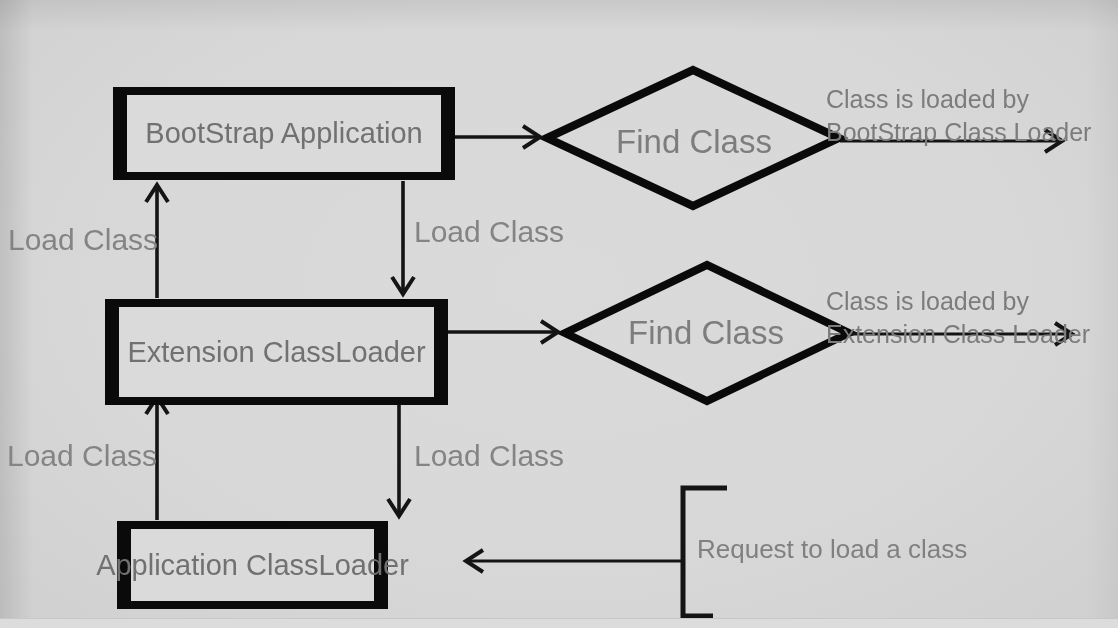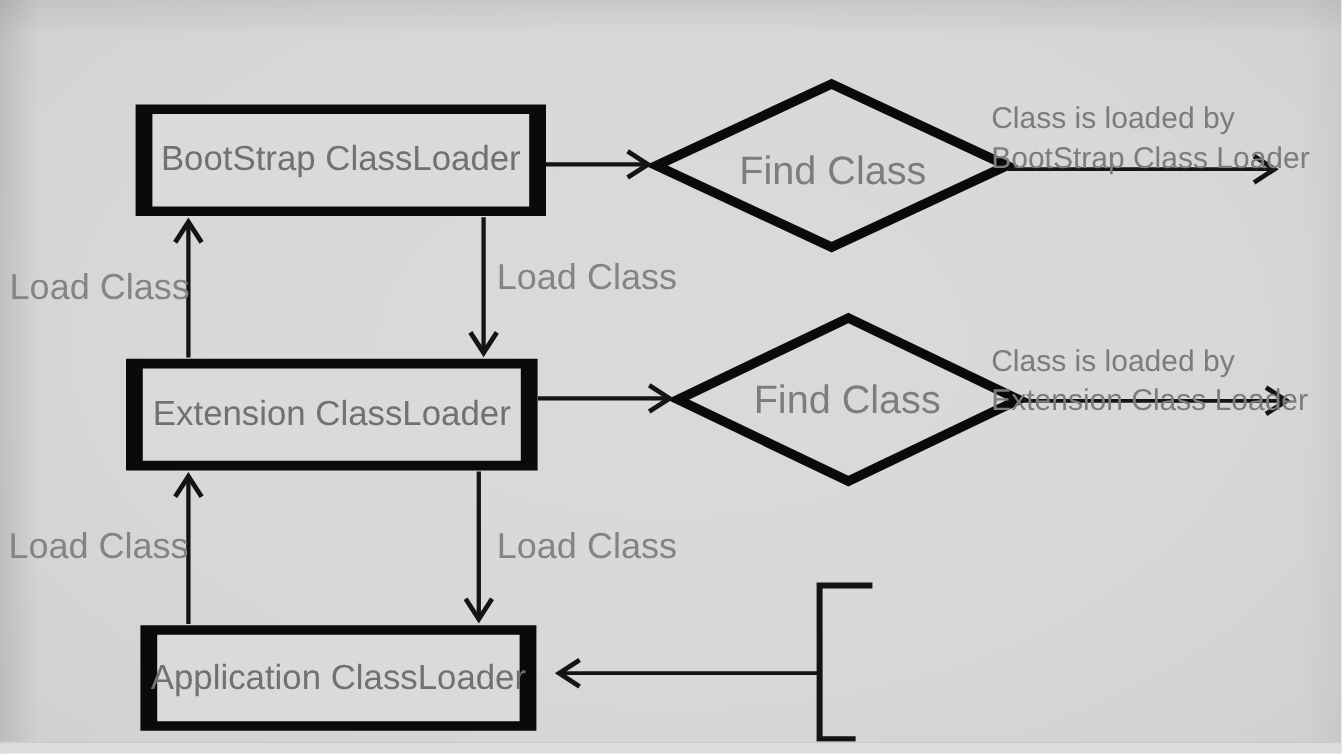--- a/index.html
+++ b/index.html
@@ -36,22 +36,22 @@
     background: #dadada;
     display: flex;
     align-items: center;
     justify-content: center;
     font-size: 29px;
     color: #717171;
     letter-spacing: 0px;
     white-space: nowrap;
   }
   .node-bootstrap  { left: 113px; top:  87px; width: 342px; height: 93px; }
-  .node-extension  { left: 105px; top: 299px; width: 343px; height: 93px; }
-  .node-application{ left: 117px; top: 521px; width: 330px; height: 88px; }
+  .node-extension  { left: 105px; top: 299px; width: 343px; height: 106px; }
+  .node-application{ left: 117px; top: 521px; width: 271px; height: 88px; }
   .diamond-label {
     position: absolute;
     transform: translate(-50%, -50%);
     font-size: 33px;
     color: #7d7d7d;
     white-space: nowrap;
   }
   .dlabel-1 { left: 694px; top: 142px; }
   .dlabel-2 { left: 706px; top: 333px; }
   .edge-label {
@@ -108,21 +108,21 @@
     <line x1="403" y1="181" x2="403" y2="294" stroke="#141414" stroke-width="3.6" marker-end="url(#arrowOpen)"></line>
     <line x1="157" y1="520" x2="157" y2="397" stroke="#141414" stroke-width="3.6" marker-end="url(#arrowOpen)"></line>
     <line x1="399" y1="393" x2="399" y2="516" stroke="#141414" stroke-width="3.6" marker-end="url(#arrowOpen)"></line>
 
     <line x1="683" y1="561" x2="466" y2="561" stroke="#141414" stroke-width="3.2" marker-end="url(#arrowOpen)"></line>
 
     <polyline points="727,488 683,488 683,616 713,616" fill="none" stroke="#141414" stroke-width="5"></polyline>
   </svg>
 
   <div class="node node-bootstrap">
-    <span>BootStrap ClassLoader</span>
+    <span>BootStrap Application</span>
   </div>
   <div class="node node-extension">
     <span>Extension ClassLoader</span>
   </div>
   <div class="node node-application">
     <span>Application ClassLoader</span>
   </div>
 
   <div class="diamond-label dlabel-1">Find Class</div>
   <div class="diamond-label dlabel-2">Find Class</div>
@@ -130,15 +130,16 @@
   <div class="edge-label lc1-left">Load Class</div>
   <div class="edge-label lc1-right">Load Class</div>
   <div class="edge-label lc2-left">Load Class</div>
   <div class="edge-label lc2-right">Load Class</div>
 
   <div class="annotation result-1">Class is loaded by
 BootStrap Class Loader</div>
   <div class="annotation result-2">Class is loaded by
 Extension Class Loader</div>
 
+  <div class="request-label">Request to load a class</div>
 
   <div class="bottom-strip"></div>
 </div>
 
 </body></html>

